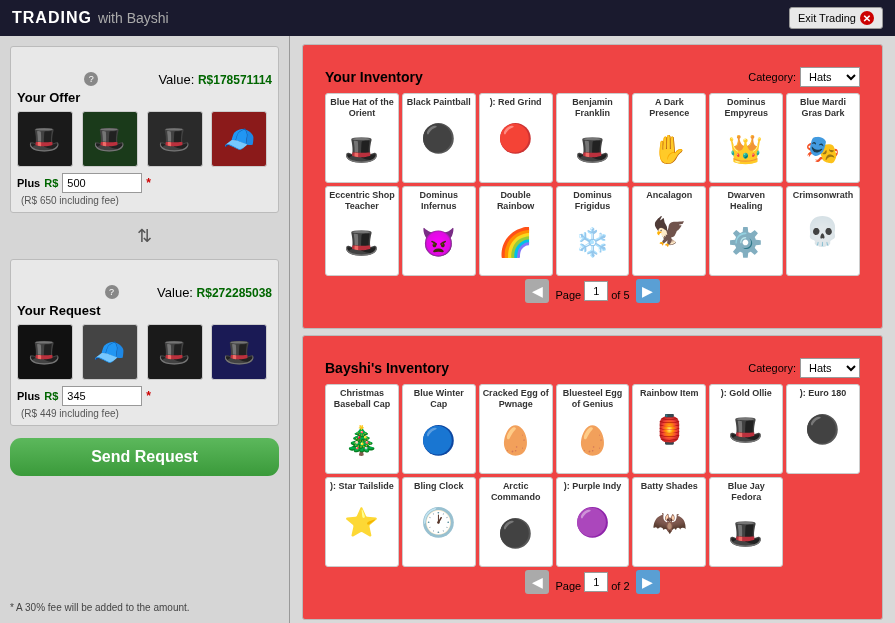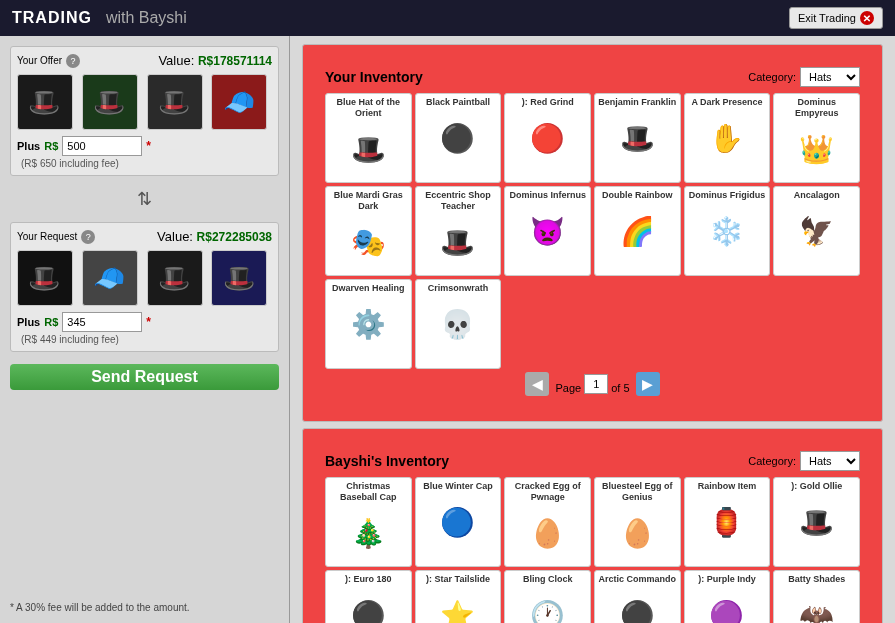--- a/index.html
+++ b/index.html
@@ -23,23 +23,22 @@
       justify-content: space-between;
       height: 36px;
     }
     .header-title {
       font-size: 16px;
       font-weight: bold;
       color: white;
       letter-spacing: 1px;
     }
     .header-with {
-      font-size: 16px;
+      font-size: 14px;
       color: #aaa;
-      margin-left: 8px;
     }
     .exit-btn {
       background: #e8e8e8;
       border: 1px solid #999;
       border-radius: 3px;
       padding: 3px 8px;
       cursor: pointer;
       font-size: 11px;
       display: flex;
       align-items: center;
@@ -79,22 +78,23 @@
       border-radius: 3px;
       padding: 6px;
     }
     .section-header {
       display: flex;
       justify-content: space-between;
       align-items: center;
       margin-bottom: 6px;
     }
     .section-title {
-      font-weight: normal;
-      font-size: 10px;
+      font-weight: bold;
+      font-size: 13px;
+      margin-top: 37px;
     }
     .value-text {
       font-size: 13px;
     }
     .value-num {
       color: #006600;
       font-weight: bold;
     }
     .items-grid {
       display: grid;
@@ -153,23 +153,23 @@
     .arrows-icon {
       font-size: 18px;
       color: #555;
     }
     .send-btn {
       background: linear-gradient(to bottom, #5cb85c, #3a9a3a);
       color: white;
       font-size: 16px;
       font-weight: bold;
       border: none;
-      border-radius: 4px;
+      border-radius: 11px;
       width: 100%;
-      padding: 4px;
+      padding: 10px;
       cursor: pointer;
       margin-top: 4px;
     }
     .footnote {
       font-size: 10px;
       color: #444;
       margin-top: auto;
     }
     
     .right-panel {
@@ -208,21 +208,21 @@
     }
     .cat-select {
       border: 1px solid #999;
       background: white;
       padding: 1px 4px;
       font-size: 11px;
       height: 20px;
     }
     .inv-grid {
       display: grid;
-      grid-template-columns: repeat(6, 1fr);
+      grid-template-columns: repeat(7, 1fr);
       gap: 3px;
       flex: 1;
     }
     .inv-item {
       background: white;
       border: 1px solid #ccc;
       border-radius: 3px;
       display: flex;
       flex-direction: column;
       align-items: center;

